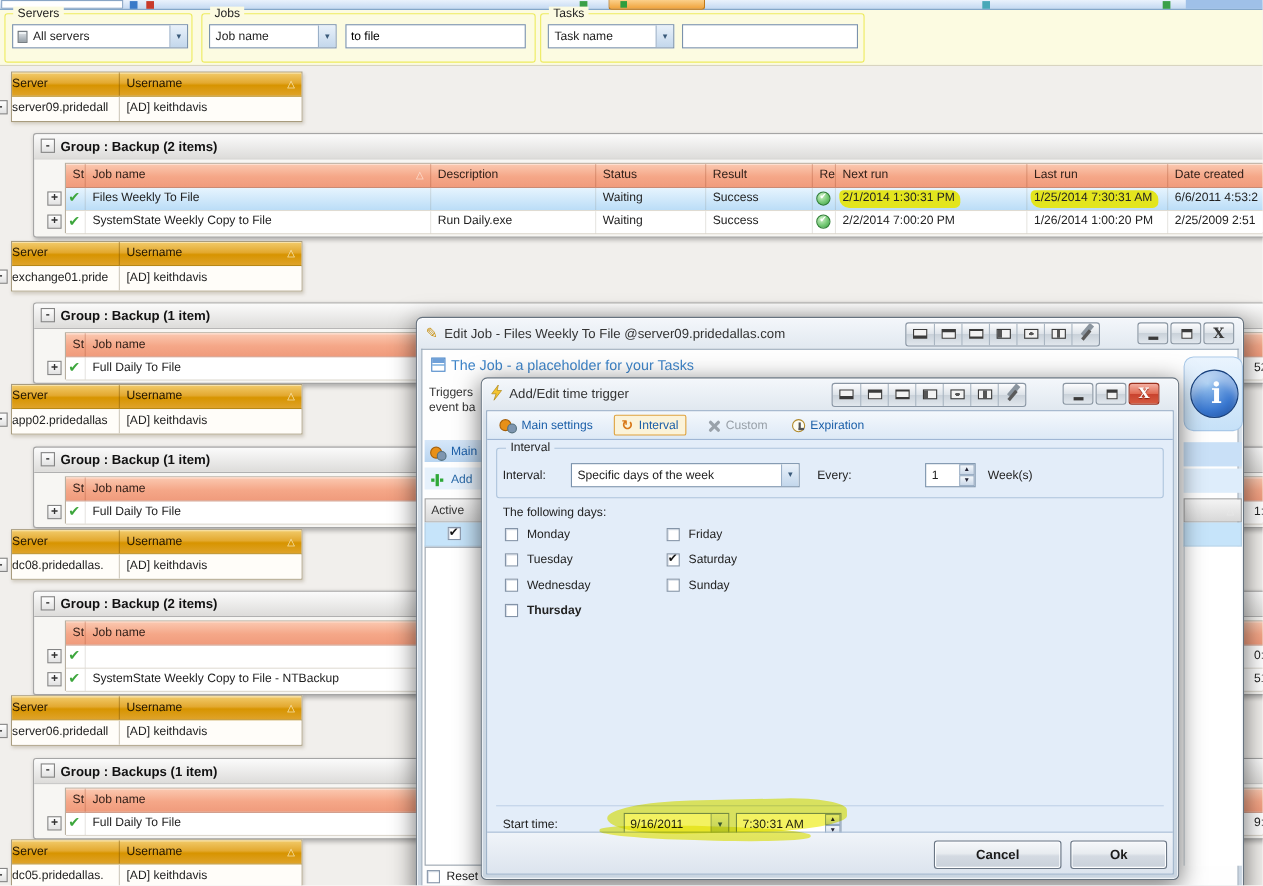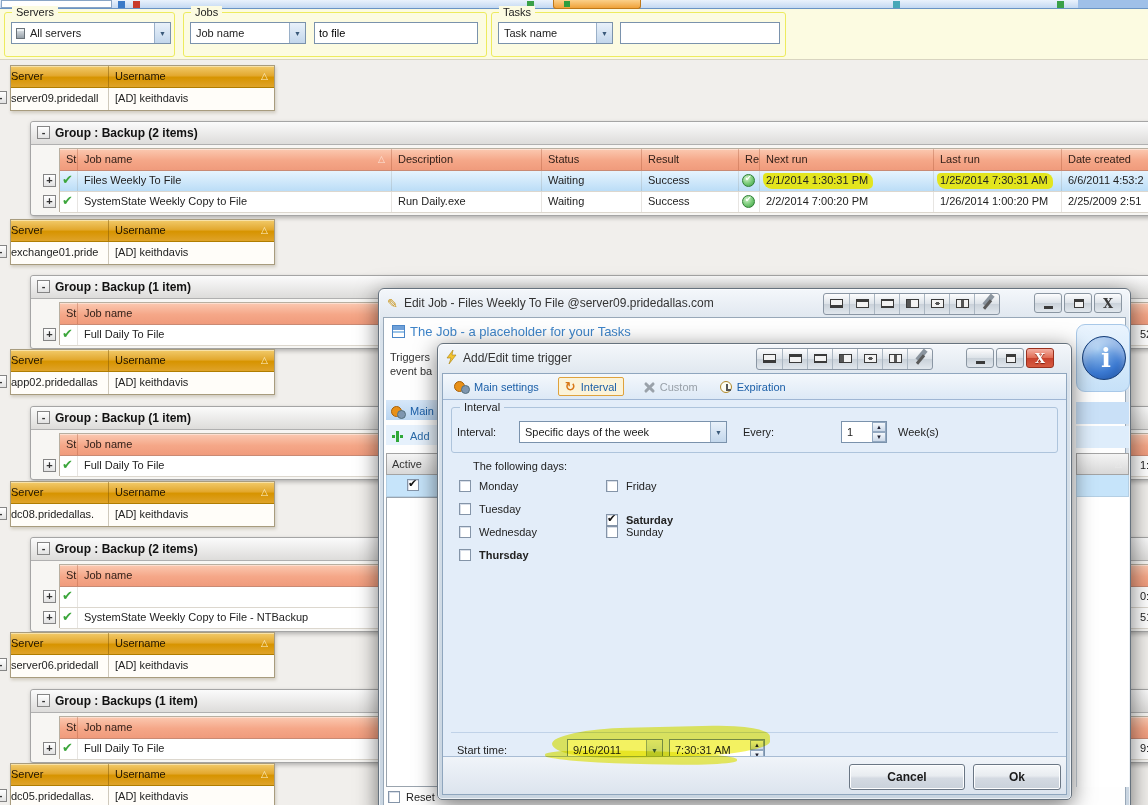--- a/index.html
+++ b/index.html
@@ -575,21 +575,21 @@
         </div>
         <span class="flabel" style="left:300px;top:26px;">Every:</span>
         <div class="spinval" style="left:398px;top:21px;width:46px;">
           <span>1</span>
           <span class="ud">
               <b>▲</b>
               <b>▼</b>
             </span>
         </div>
         <span class="flabel" style="left:455px;top:26px;">Week(s)</span>
-        <span class="flabel" style="left:30px;top:60px;">The following days:</span>
+        <span class="flabel" style="left:14px;top:60px;">The following days:</span>
         <div id="tr-days">
             <div class="daycb" style="left: 16px; top: 80px; width: 130px;">
               <span class="cb" style="left: 0px; top: 0px;"></span>
               <span class="lbl">Monday</span>
             </div>
             <div class="daycb" style="left: 16px; top: 103px; width: 130px;">
               <span class="cb" style="left: 0px; top: 0px;"></span>
               <span class="lbl">Tuesday</span>
             </div>
             <div class="daycb" style="left: 16px; top: 126px; width: 130px;">
@@ -597,21 +597,21 @@
               <span class="lbl">Wednesday</span>
             </div>
             <div class="daycb" style="left: 16px; top: 149px; width: 130px; font-weight: bold;">
               <span class="cb" style="left: 0px; top: 0px;"></span>
               <span class="lbl">Thursday</span>
             </div>
             <div class="daycb" style="left: 163px; top: 80px; width: 130px;">
               <span class="cb" style="left: 0px; top: 0px;"></span>
               <span class="lbl">Friday</span>
             </div>
-            <div class="daycb" style="left: 163px; top: 114px; width: 130px; font-weight: bold;">
+            <div class="daycb" style="left: 163px; top: 103px; width: 130px;">
               <span class="cb on" style="left: 0px; top: 0px;"></span>
               <span class="lbl">Saturday</span>
             </div>
             <div class="daycb" style="left: 163px; top: 126px; width: 130px;">
               <span class="cb" style="left: 0px; top: 0px;"></span>
               <span class="lbl">Sunday</span>
             </div>
           </div>
         <div id="tr-sep"></div>
         <span class="flabel" style="left:14px;top:344px;">Start time:</span>

